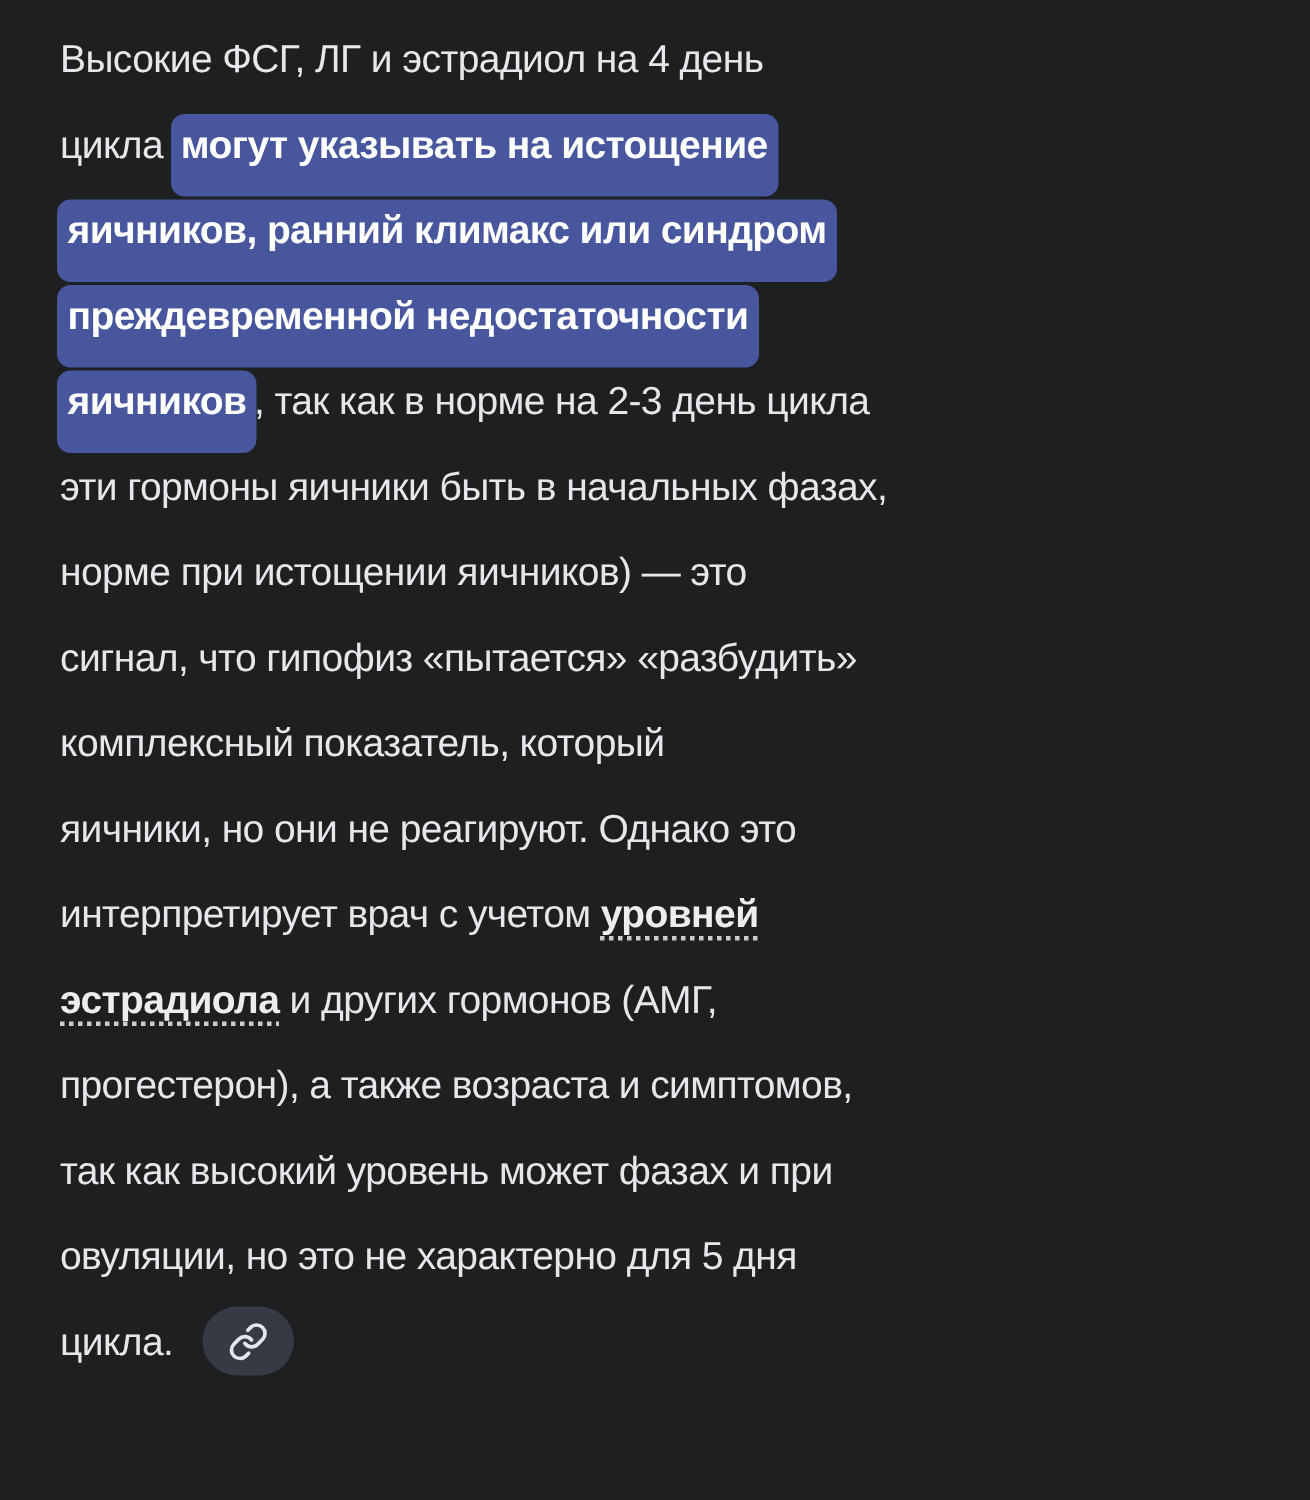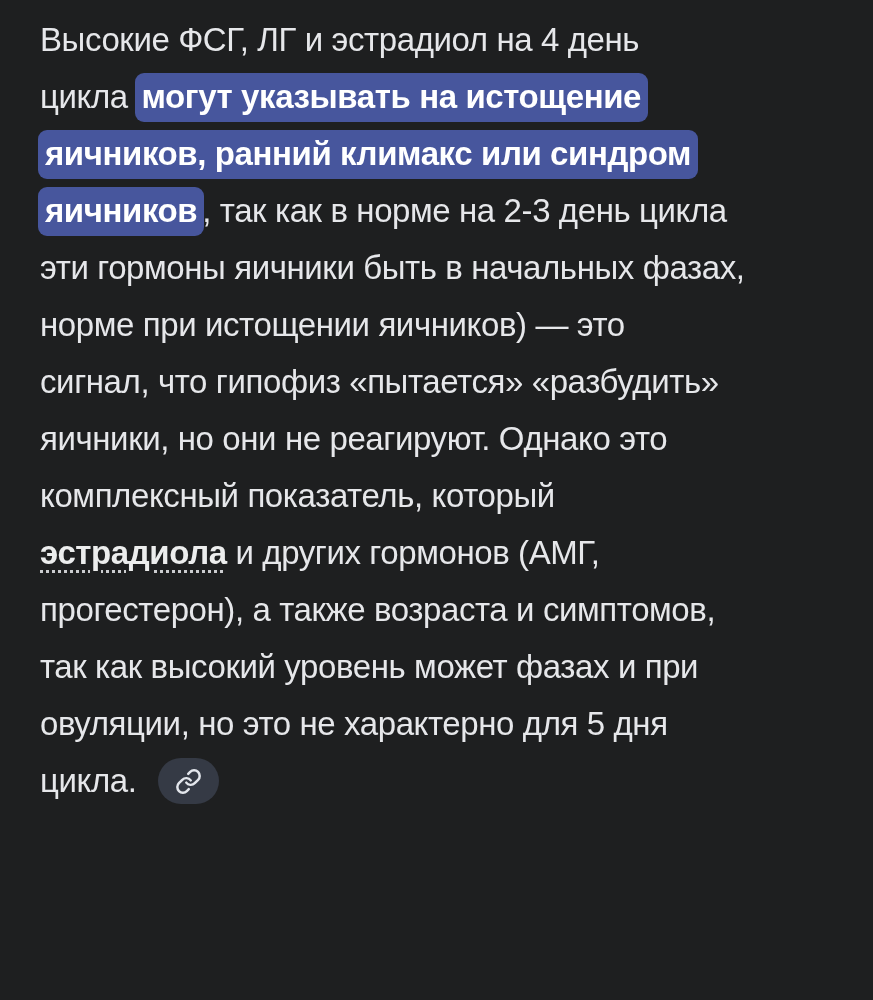--- a/index.html
+++ b/index.html
@@ -9,38 +9,38 @@
     width: 873px;
     height: 1000px;
     overflow: hidden;
   }
   .message-body {
     box-sizing: border-box;
     width: 873px;
     height: 1000px;
     padding: 11px 36px 0 40px;
     font-family: "Liberation Sans", "DejaVu Sans", sans-serif;
-    font-size: 33px;
+    font-size: 26px;
     letter-spacing: -0.4px;
     color: #e6e7ea;
     font-weight: 400;
   }
   .line {
     height: 57px;
     line-height: 57px;
     white-space: pre;
   }
   .run-normal {
     color: #e6e7ea;
   }
   .run-highlight {
     background: #47569d;
     color: #ffffff;
     font-weight: 700;
-    padding: 5px 7px 7px 7px;
+    padding: 5px 7px 20px 7px;
     margin: 0 -2px;
     border-radius: 9px;
   }
   .run-link {
     color: #eceded;
     font-weight: 700;
     text-decoration: underline;
     text-decoration-style: dotted;
     text-decoration-thickness: 2.5px;
     text-decoration-color: rgba(235,236,240,0.85);
@@ -64,26 +64,28 @@
     display: block;
   }
 </style>
 </head>
 <body>
 
 <div class="message-body">
     <div class="line"><span class="run-normal">Высокие ФСГ, ЛГ и эстрадиол на 4 день</span></div>
     <div class="line"><span class="run-normal">цикла </span><span class="run-highlight">могут указывать на истощение</span></div>
     <div class="line"><span class="run-highlight">яичников, ранний климакс или синдром</span></div>
+    <div class="line"><span class="run-highlight">преждевременной недостаточности</span></div>
     <div class="line"><span class="run-highlight">яичников</span><span class="run-normal">, так как в норме на 2-3 день цикла</span></div>
     <div class="line"><span class="run-normal">эти гормоны яичники быть в начальных фазах,</span></div>
     <div class="line"><span class="run-normal">норме при истощении яичников) — это</span></div>
     <div class="line"><span class="run-normal">сигнал, что гипофиз «пытается» «разбудить»</span></div>
+    <div class="line"><span class="run-normal">комплексный показатель, который</span></div>
     <div class="line"><span class="run-normal">яичники, но они не реагируют. Однако это</span></div>
-    <div class="line"><span class="run-normal">комплексный показатель, который</span></div>
+    <div class="line"><span class="run-normal">интерпретирует врач с учетом </span><span class="run-link">уровней</span></div>
     <div class="line"><span class="run-link">эстрадиола</span><span class="run-normal"> и других гормонов (АМГ,</span></div>
     <div class="line"><span class="run-normal">прогестерон), а также возраста и симптомов,</span></div>
     <div class="line"><span class="run-normal">так как высокий уровень может фазах и при</span></div>
     <div class="line"><span class="run-normal">овуляции, но это не характерно для 5 дня</span></div>
     <div class="line"><span class="run-normal">цикла. </span><span class="link-pill"><svg width="27" height="27" viewBox="0 0 24 24" fill="none" stroke="#e3e6ec" stroke-width="2.2" stroke-linecap="round" stroke-linejoin="round">
           <path d="M10 13a5 5 0 0 0 7.54.54l3-3a5 5 0 0 0-7.07-7.07l-1.72 1.71"></path>
           <path d="M14 11a5 5 0 0 0-7.54-.54l-3 3a5 5 0 0 0 7.07 7.07l1.71-1.71"></path>
         </svg></span></div>
   </div>
 

